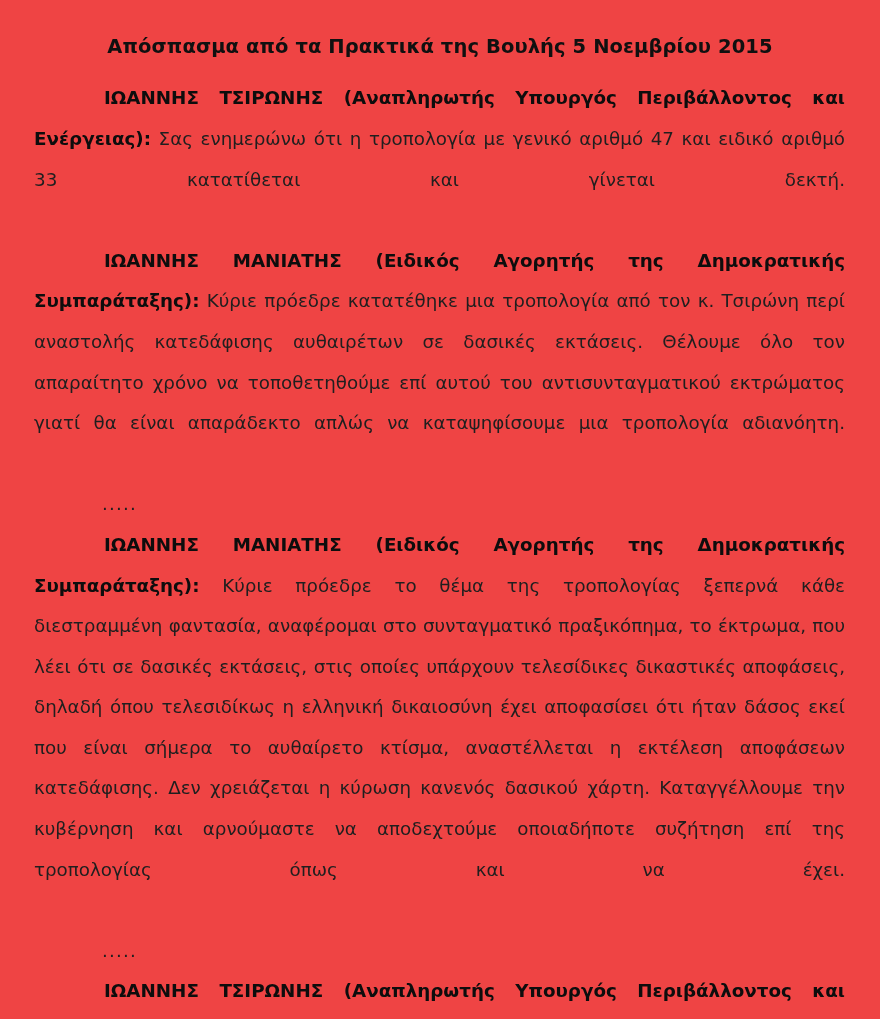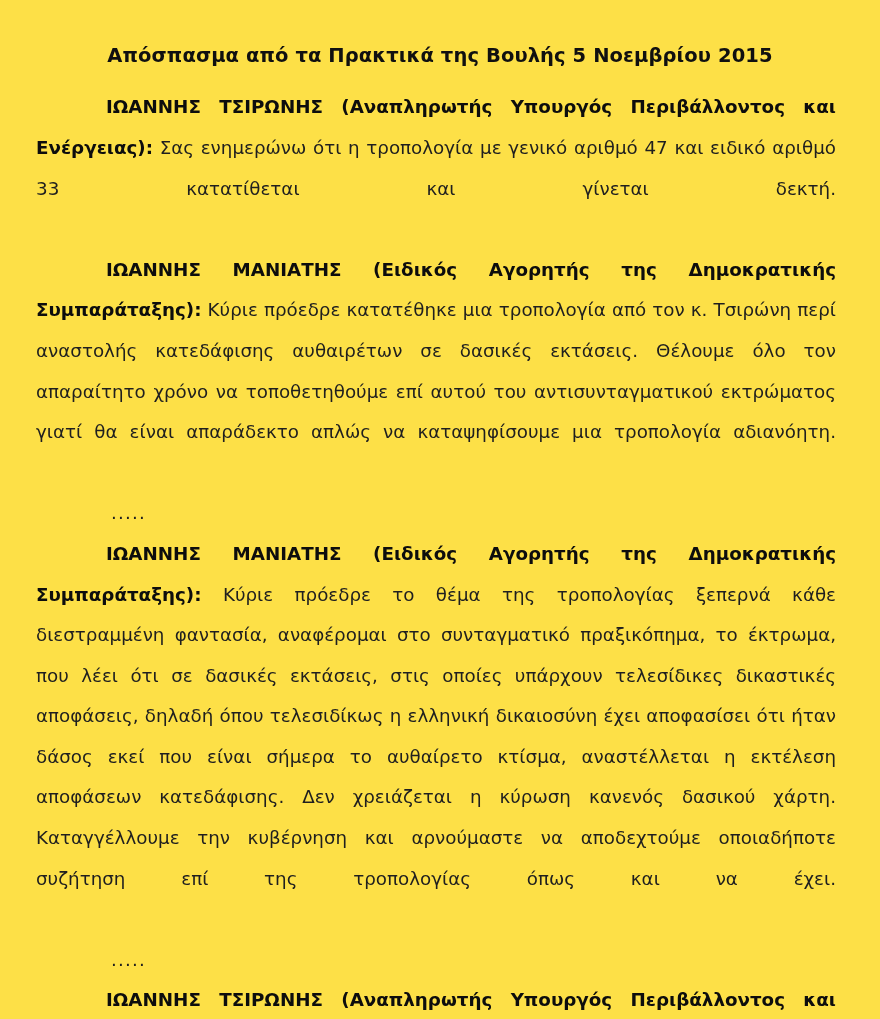--- a/index.html
+++ b/index.html
@@ -13,40 +13,40 @@
     height: 1019px;
     overflow: hidden;
     font-family: "DejaVu Sans", "Liberation Sans", sans-serif;
     color: #1a1a1a;
     -webkit-font-smoothing: antialiased;
   }
   .page {
     position: relative;
     width: 880px;
     height: 1019px;
-    background: #fde047;
+    background: #ef4444;
     box-sizing: border-box;
-    padding: 16px;
+    padding: 7px;
   }
   .doc-title {
     text-align: center;
     font-weight: bold;
     font-size: 19.5px;
     letter-spacing: 0.1px;
     color: #101010;
     margin: 0;
     padding: 28px 20px 0 20px;
     line-height: 1.2;
   }
   .body-block {
     padding: 0 28px 0 20px;
     margin-top: 20px;
   }
   p.para {
-    margin: 0 0 0 0;
+    margin: 0 0 0 7px;
     text-align: justify;
     text-justify: inter-word;
     font-size: 18.3px;
     line-height: 40.6px;
     color: #1f1f1f;
     text-indent: 70px;
     word-spacing: 0.2px;
   }
   p.para.last-para {
     text-indent: 70px;

